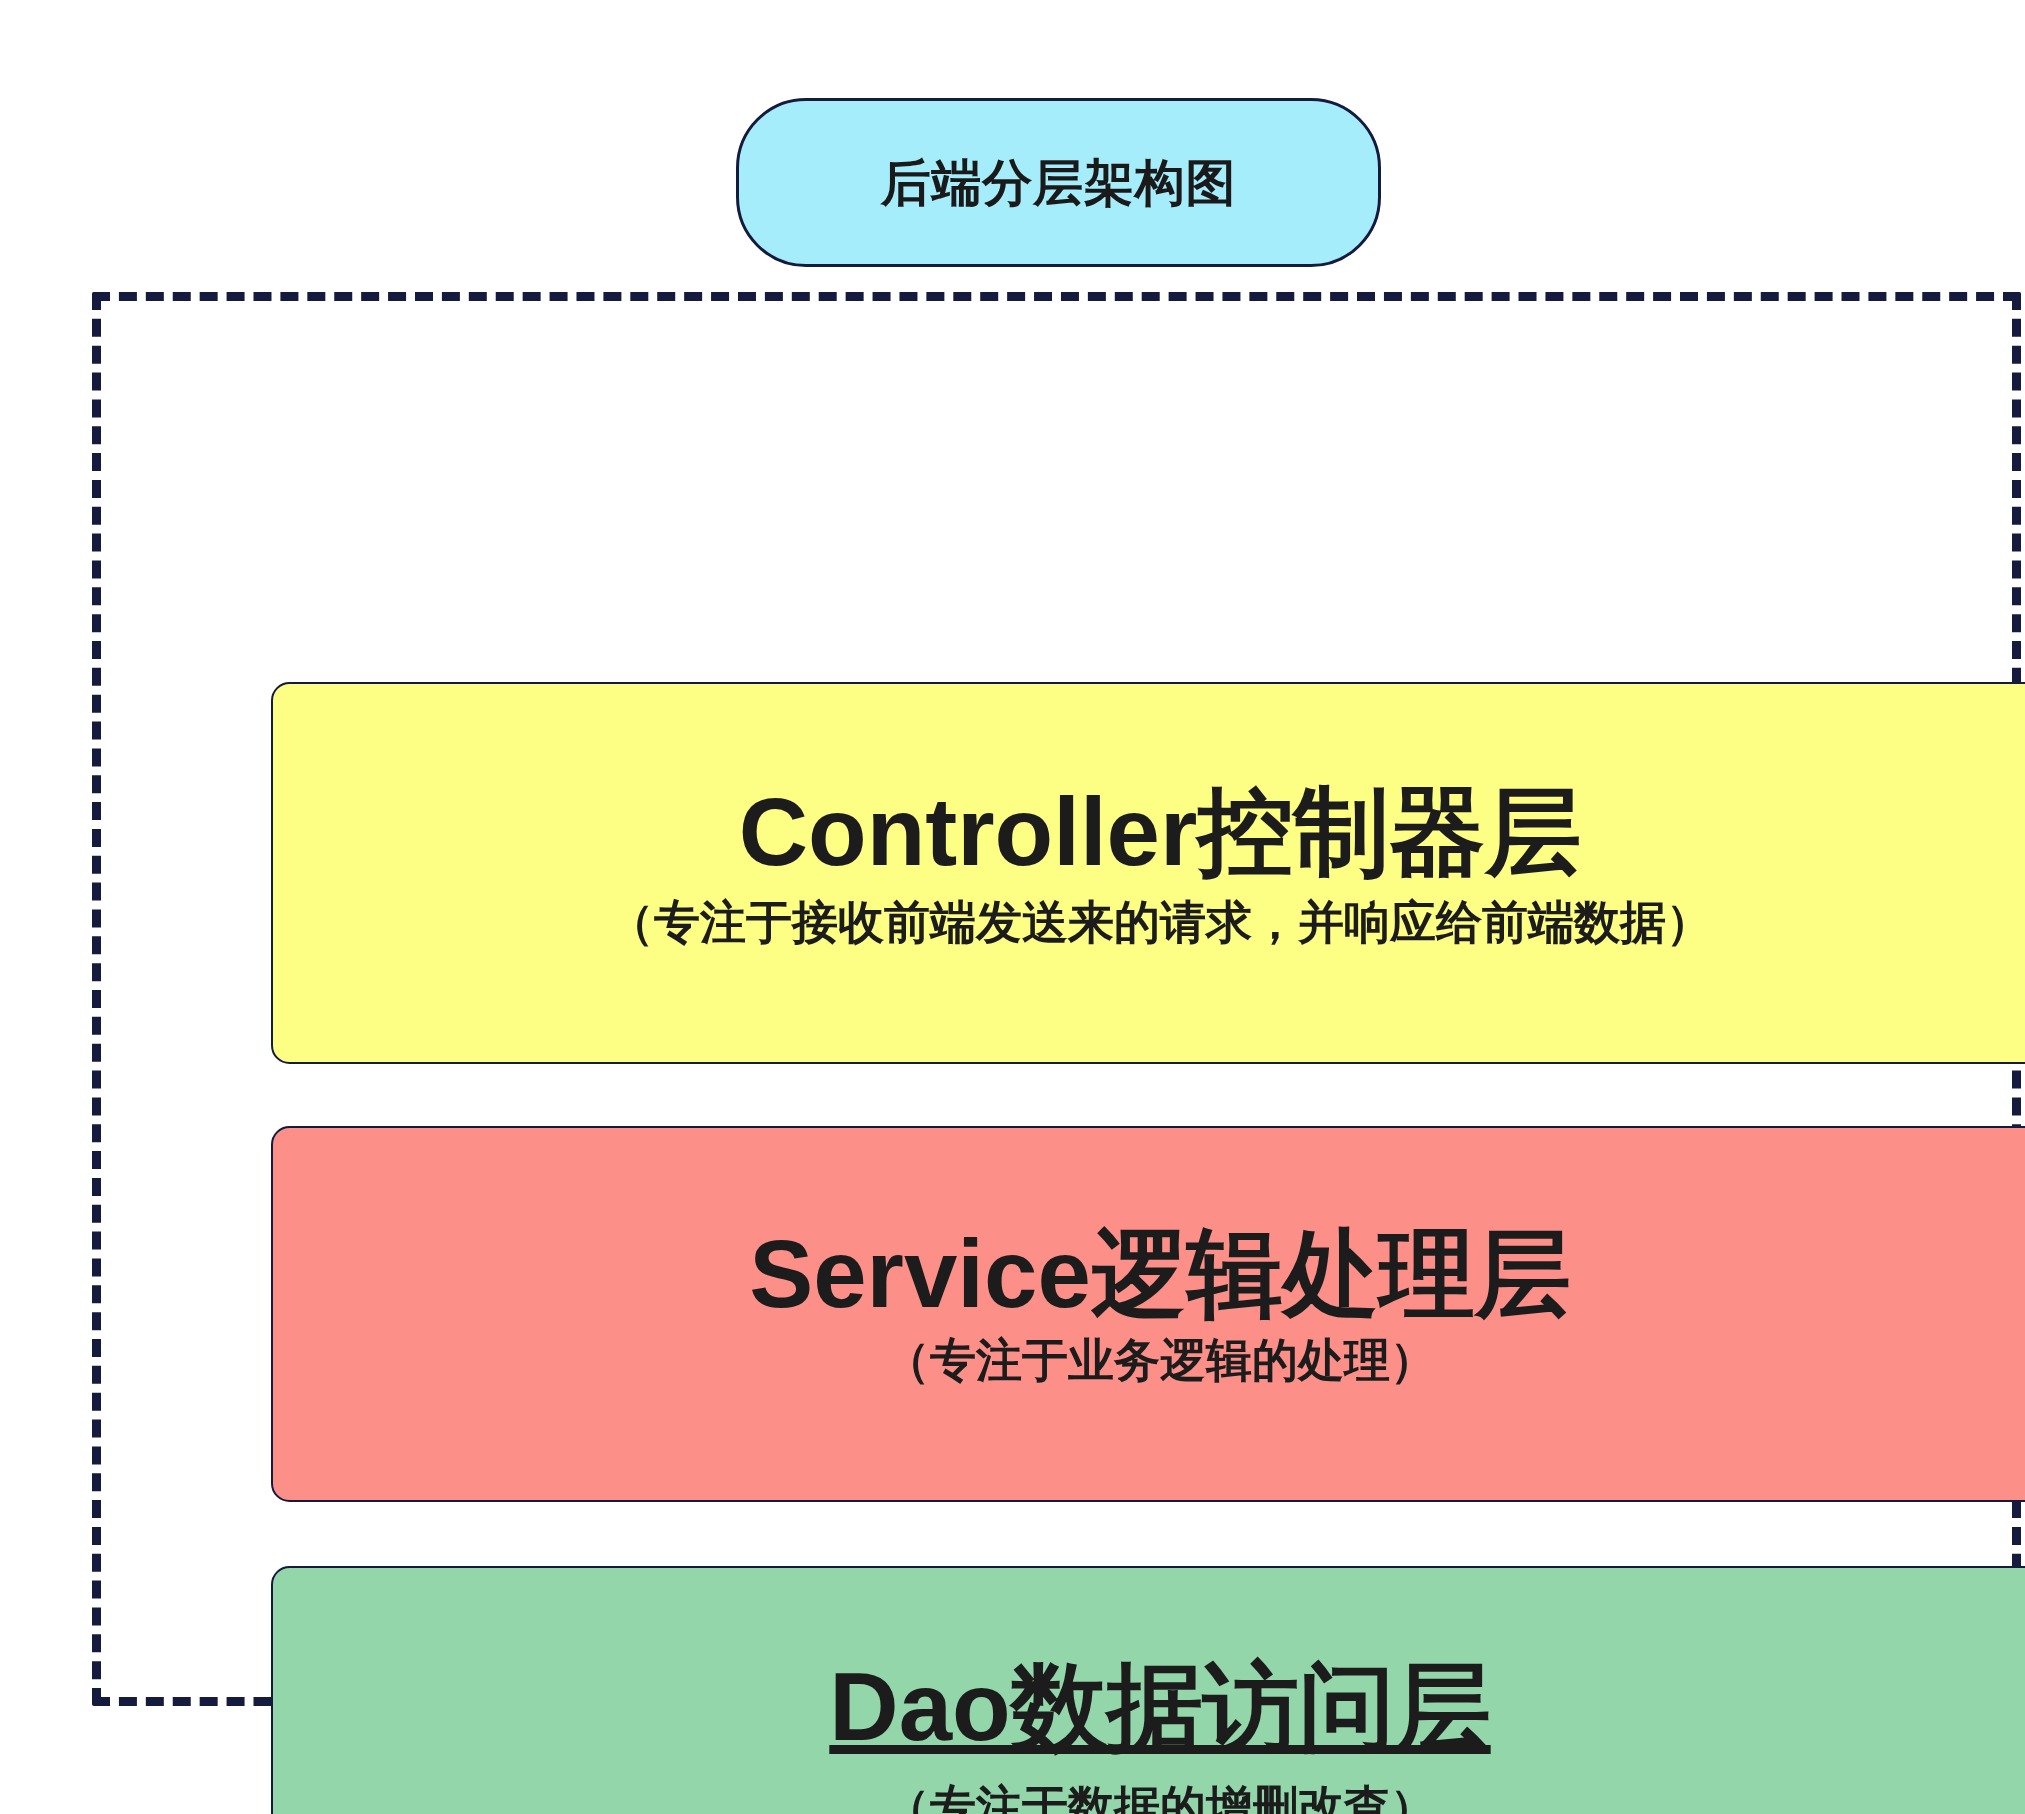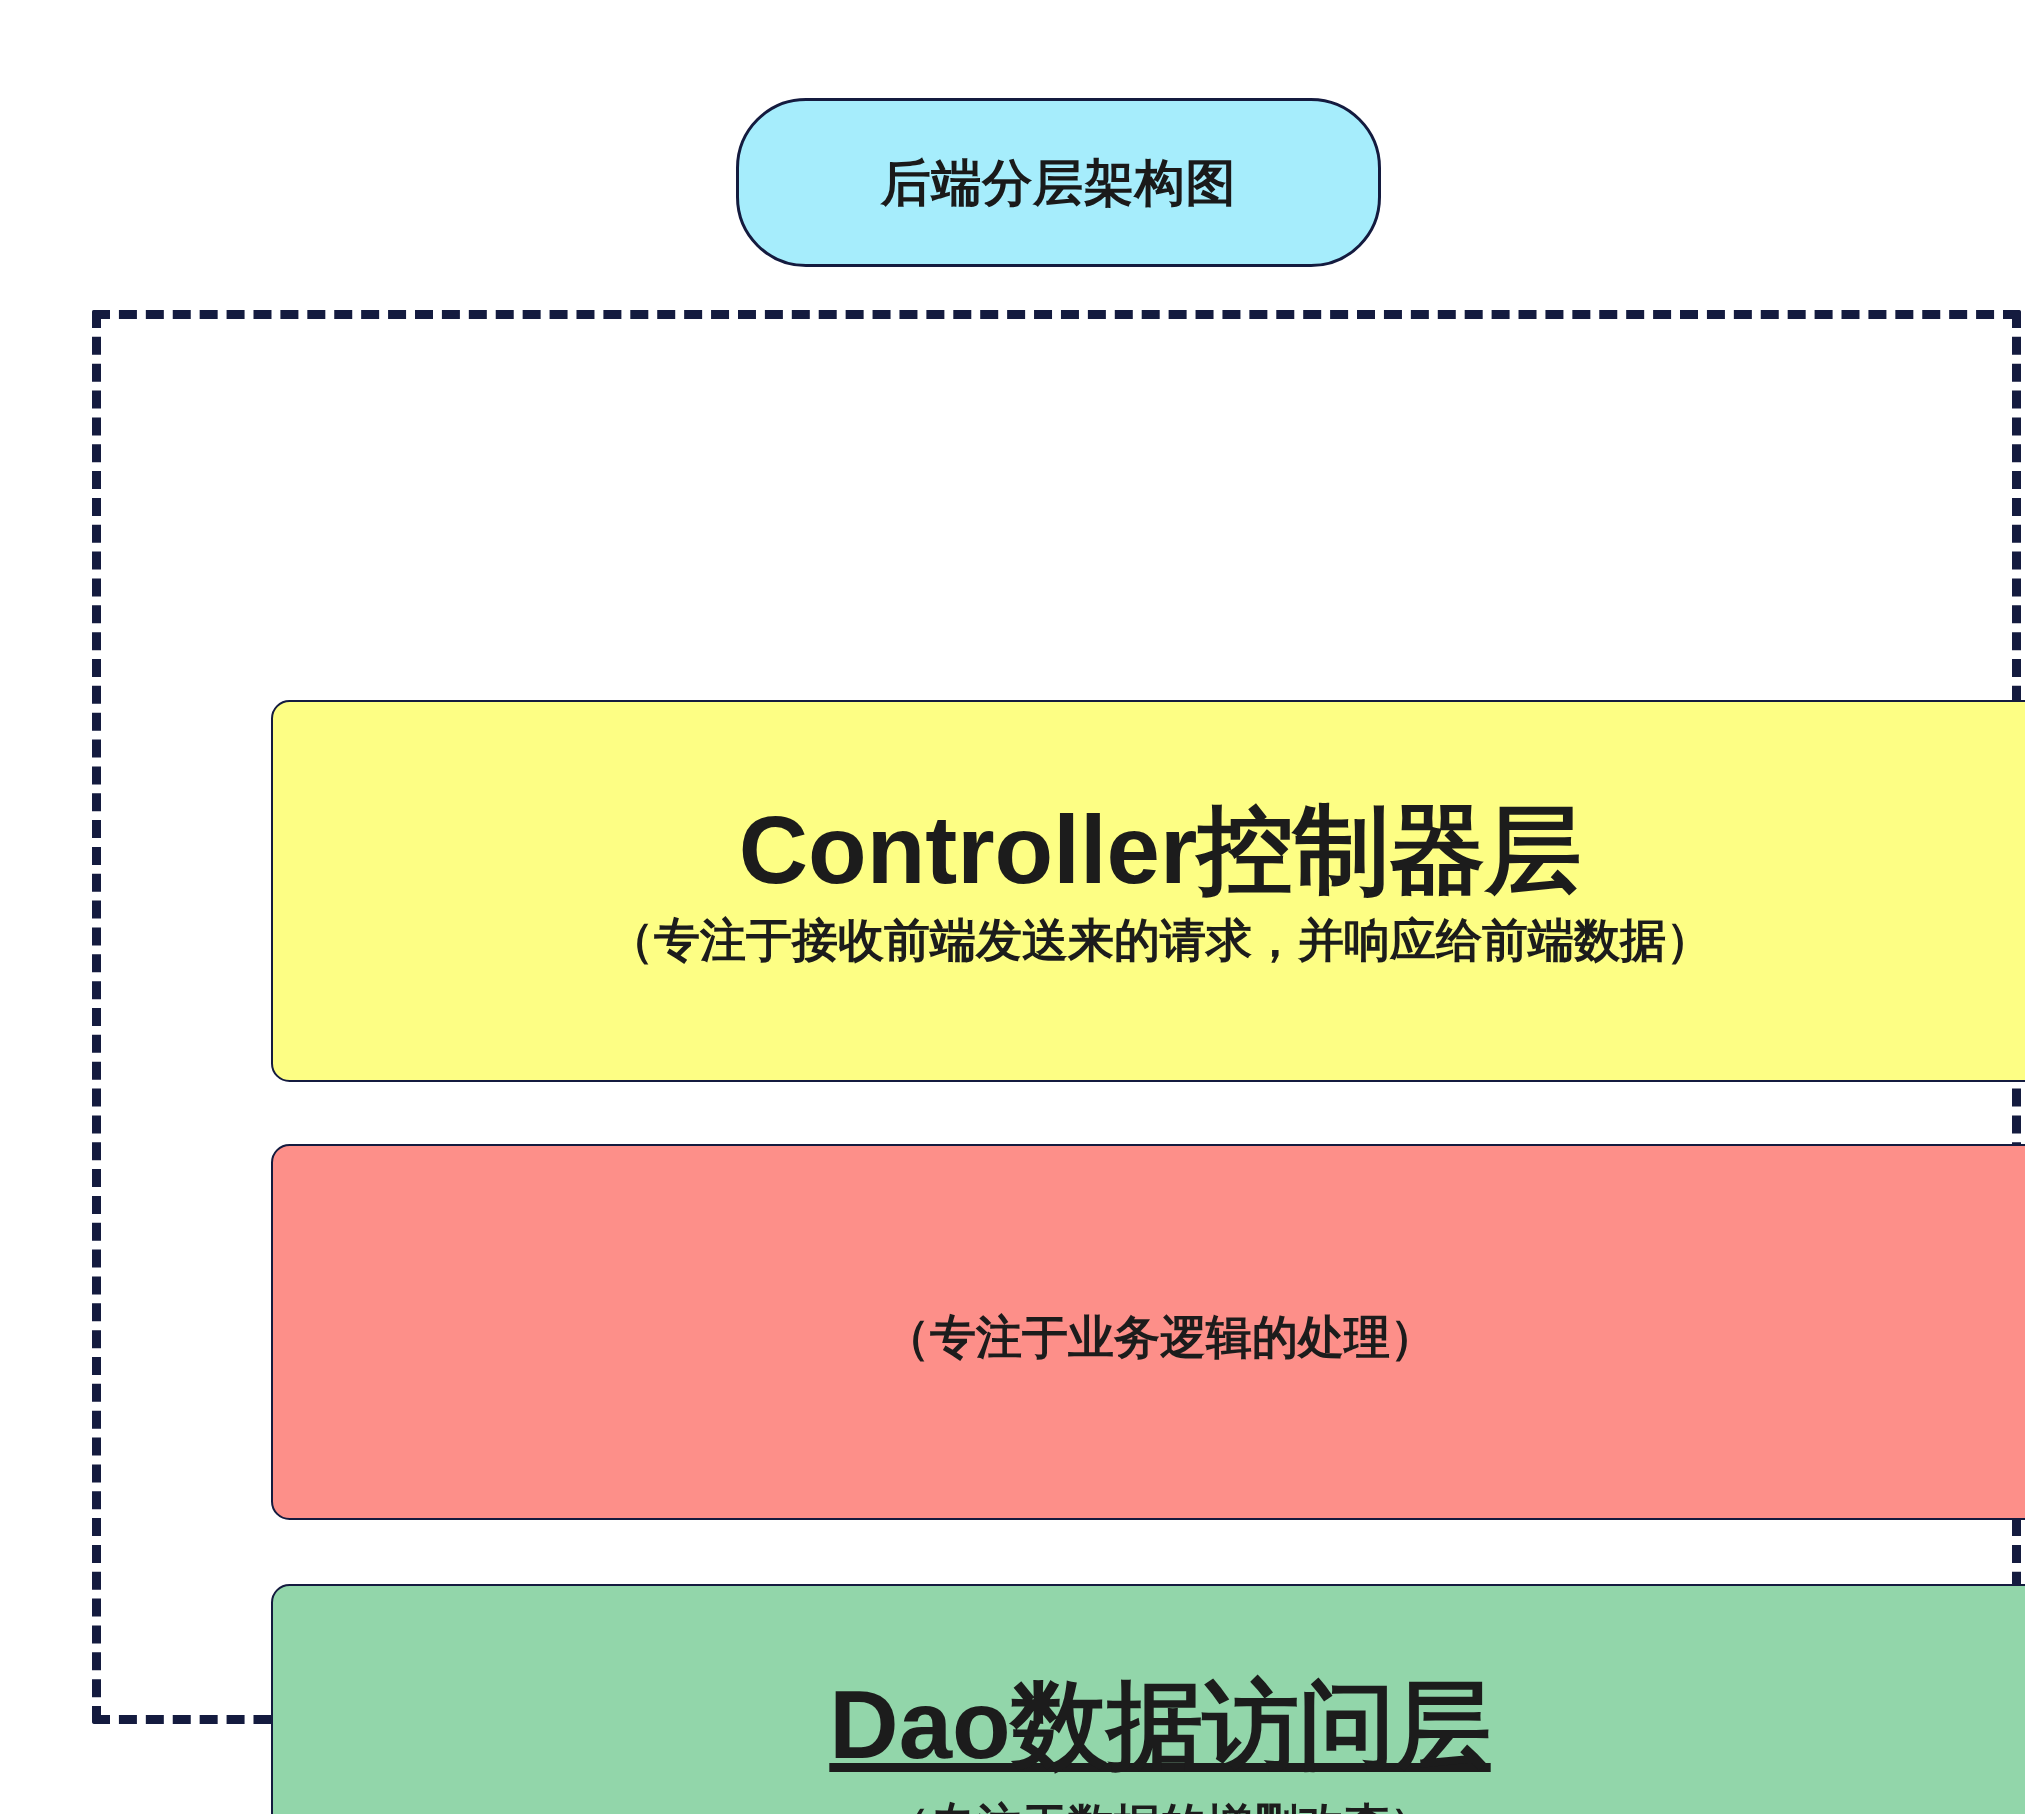--- a/index.html
+++ b/index.html
@@ -36,21 +36,21 @@
     color: #1a1a1a;
     letter-spacing: 0.8px;
     line-height: 1;
     white-space: nowrap;
   }
 
   
   #layer-container {
     position: absolute;
     left: 92px;
-    top: 310px;
+    top: 292px;
     width: 1929px;
     height: 1414px;
     box-sizing: border-box;
     border: 9px dashed #141B3F;
     border-radius: 2.4px;
   }
 
   
   .layer-box {
     position: absolute;
@@ -113,20 +113,21 @@
 </div>
 
 <div id="layer-container">
 
   <div class="layer-box" id="layer-controller">
     <span class="layer-title">Controller控制器层</span>
     <span class="layer-subtitle">（专注于接收前端发送来的请求，并响应给前端数据）</span>
   </div>
 
   <div class="layer-box" id="layer-service">
+    <span class="layer-title">Service逻辑处理层</span>
     <span class="layer-subtitle">（专注于业务逻辑的处理）</span>
   </div>
 
   <div class="layer-box" id="layer-dao">
     <span class="layer-title">Dao数据访问层</span>
     <span class="layer-subtitle">（专注于数据的增删改查）</span>
   </div>
 
 </div>
 

